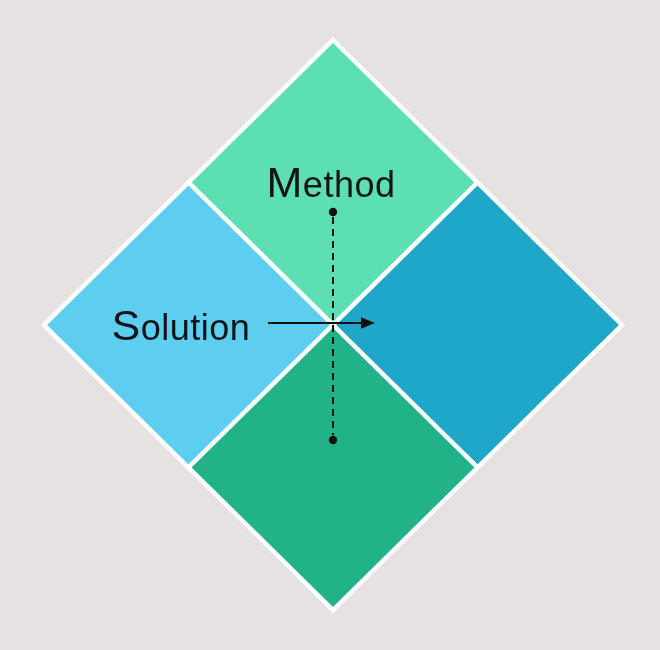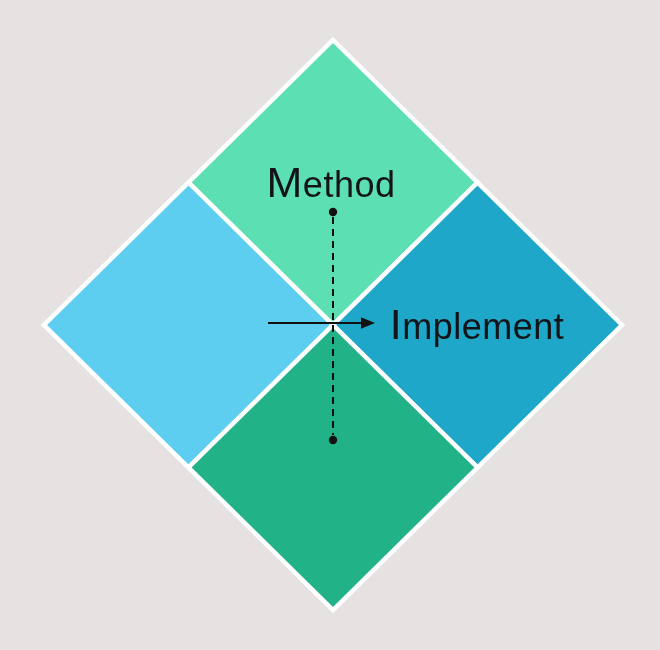--- a/index.html
+++ b/index.html
@@ -54,17 +54,17 @@
     <line x1="333" y1="217" x2="333" y2="435" stroke="#111111" stroke-width="2" stroke-dasharray="7 5"></line>
     <circle cx="333" cy="212" r="4.2" fill="#111111"></circle>
     <circle cx="333" cy="440" r="4.2" fill="#111111"></circle>
 
     <line x1="268" y1="323" x2="363" y2="323" stroke="#111111" stroke-width="1.8"></line>
     <polygon points="375,323 361,317.2 361,328.8" fill="#111111"></polygon>
   </svg>
 
   <div class="label" style="left:331px; top:182px;">Method</div>
 
+  <div class="label" style="left:181px; top:325px;">Solution</div>
 
-  <div class="label" style="left:477px; top:324px;">Implement</div>
 
 
 </div>
 
 </body></html>

